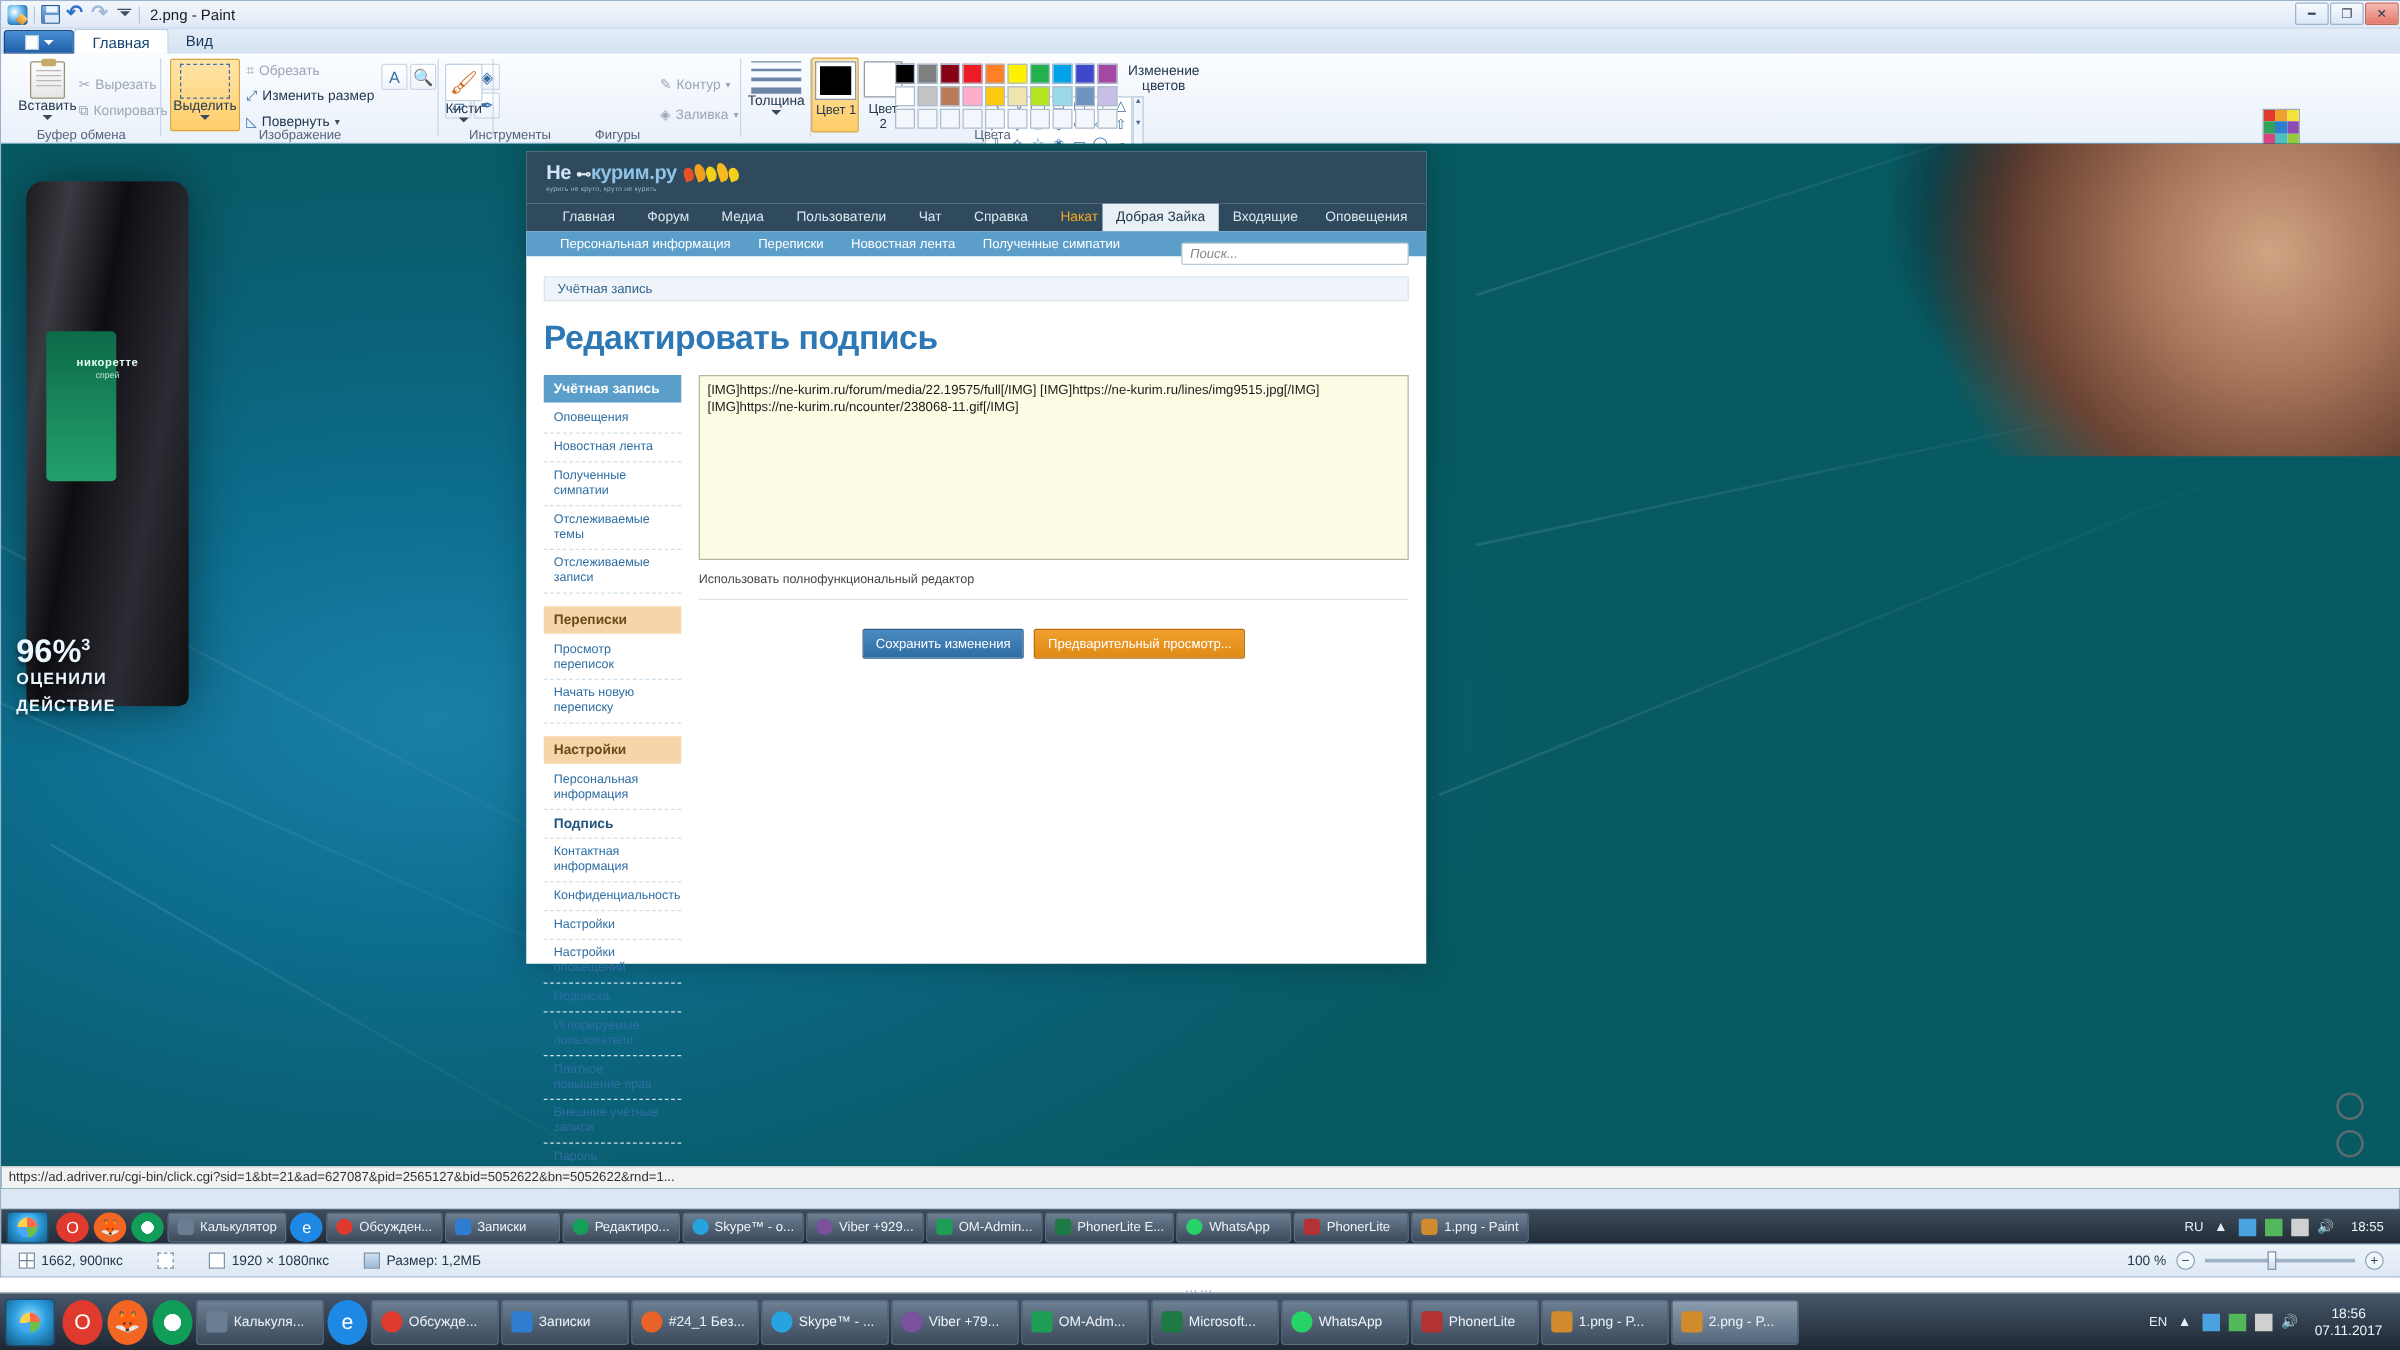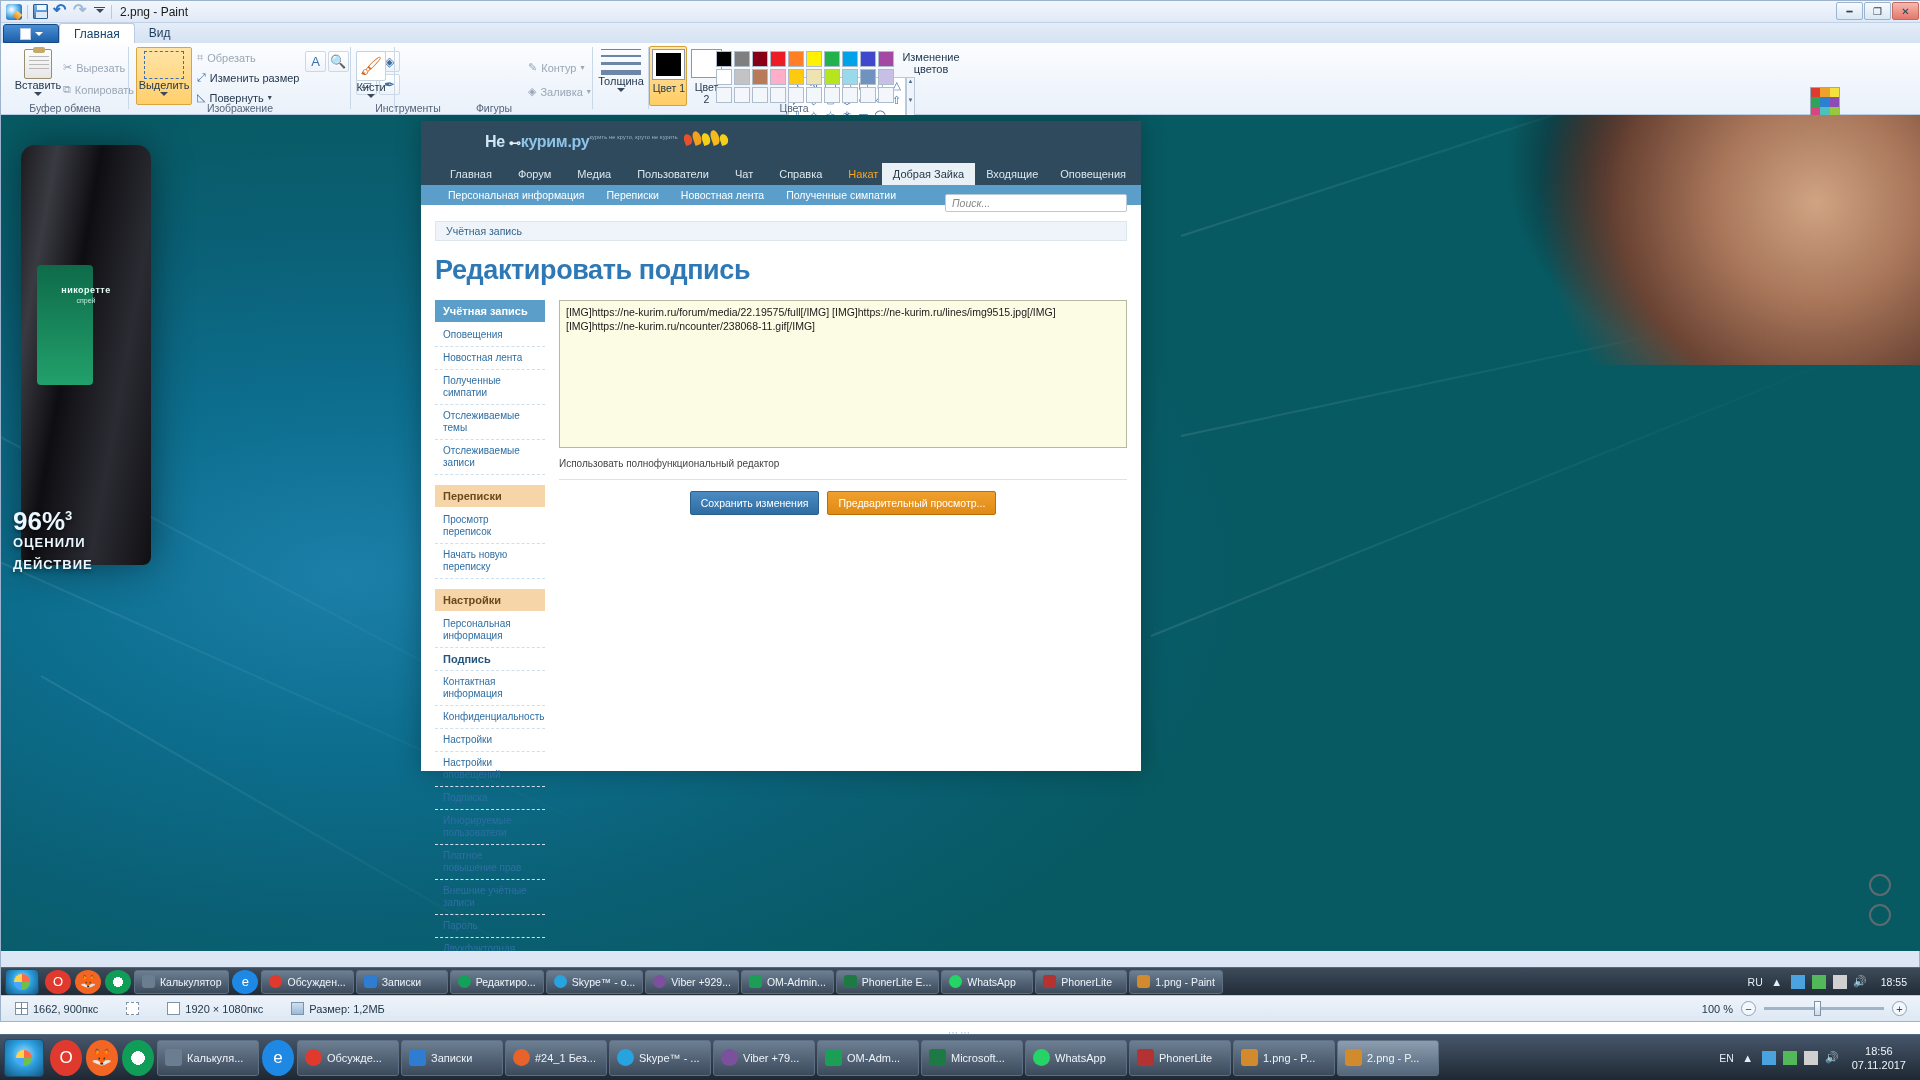--- a/index.html
+++ b/index.html
@@ -218,21 +218,21 @@
   
   .forum{
     position:absolute; left:420px; top:6px; width:720px; height:650px;
     background:#ffffff;
     box-shadow:0 0 24px rgba(0,0,0,.28);
   }
   .forum-header{
     height:42px; background:#2e4a5c;
     display:flex; align-items:center; padding-left:16px;
   }
-  .logo{ display:flex; flex-direction:row;margin-left:48px; }
+  .logo{ display:flex; flex-direction:column; }
   .logo-main{ font-size:16px; font-weight:bold; color:#8fc4e8; letter-spacing:-.3px; }
   .logo-main .b{ color:#cfe6f5; }
   .logo-main .cig{ color:#e3eef7; font-size:12px; }
   .logo-sub{ font-size:5.5px; color:#9fb7c8; letter-spacing:.2px; margin-top:1px;}
   .leaves{ display:flex; align-items:flex-end; margin-left:4px; gap:1px; }
   .leaf{ width:8px;height:11px;border-radius:50% 50% 50% 0; transform:rotate(-20deg); }
 
   .nav-main{
     height:22px; background:#2e4a5c; display:flex; align-items:center; padding-left:16px;
     position:relative;
@@ -283,21 +283,21 @@
   .sm-item.cur{ font-weight:bold; color:#23557e; font-size:11px; }
 
   .editor-col{ flex:1; padding-left:14px; }
   .ta{
     width:100%; height:148px; background:#fcfbe3; border:1px solid #b8b8a0;
     font-family:"Liberation Sans", sans-serif; font-size:10.5px; color:#1a1a1a;
     padding:4px 6px; line-height:14px; resize:none; overflow:hidden;
   }
   .ta-note{ font-size:10px; color:#444; margin-top:7px; }
   .hr{ border-top:1px solid #e2e2e2; margin-top:10px; }
-  .btn-row{ display:flex; justify-content:center; gap:8px; margin-top:11px; }
+  .btn-row{ display:flex; justify-content:center; gap:8px; margin-top:23px; }
   .btn{
     font-size:10.5px; padding:5px 10px; border:1px solid #2b5f8c; color:#fff;
     background:linear-gradient(#4b8bc2,#2e6da4); border-radius:2px;
   }
   .btn.orange{ background:linear-gradient(#f0a02e,#e08a14); border-color:#b86e0d; }
 
   .status-url{
     position:absolute; left:0; bottom:0; width:1920px; height:18px;
     background:#f2f2f2; border-top:1px solid #cfcfcf;
     font-size:10.5px; color:#333; padding:2px 6px;
@@ -714,20 +714,21 @@
             <div class="ta-note">Использовать полнофункциональный редактор</div>
             <div class="hr"></div>
             <div class="btn-row">
               <div class="btn">Сохранить изменения</div>
               <div class="btn orange">Предварительный просмотр...</div>
             </div>
           </div>
         </div>
       </div>
 
+      <div class="status-url">https://ad.adriver.ru/cgi-bin/click.cgi?sid=1&amp;bt=21&amp;ad=627087&amp;pid=2565127&amp;bid=5052622&amp;bn=5052622&amp;rnd=1...</div>
     </div>
 
     <div class="taskbar inner">
       <div class="start-orb"></div>
       <div class="tb-icon" style="background:#e03a2f;border-radius:50%;">O</div>
       <div class="tb-icon" style="background:#f26522;border-radius:50%;">🦊</div>
       <div class="tb-icon" style="background:radial-gradient(circle,#fff 28%,#0f9d58 29%);border-radius:50%;"></div>
 
       <div class="tb-btn">
           <span class="dot" style="background:#6b7d90"></span>

